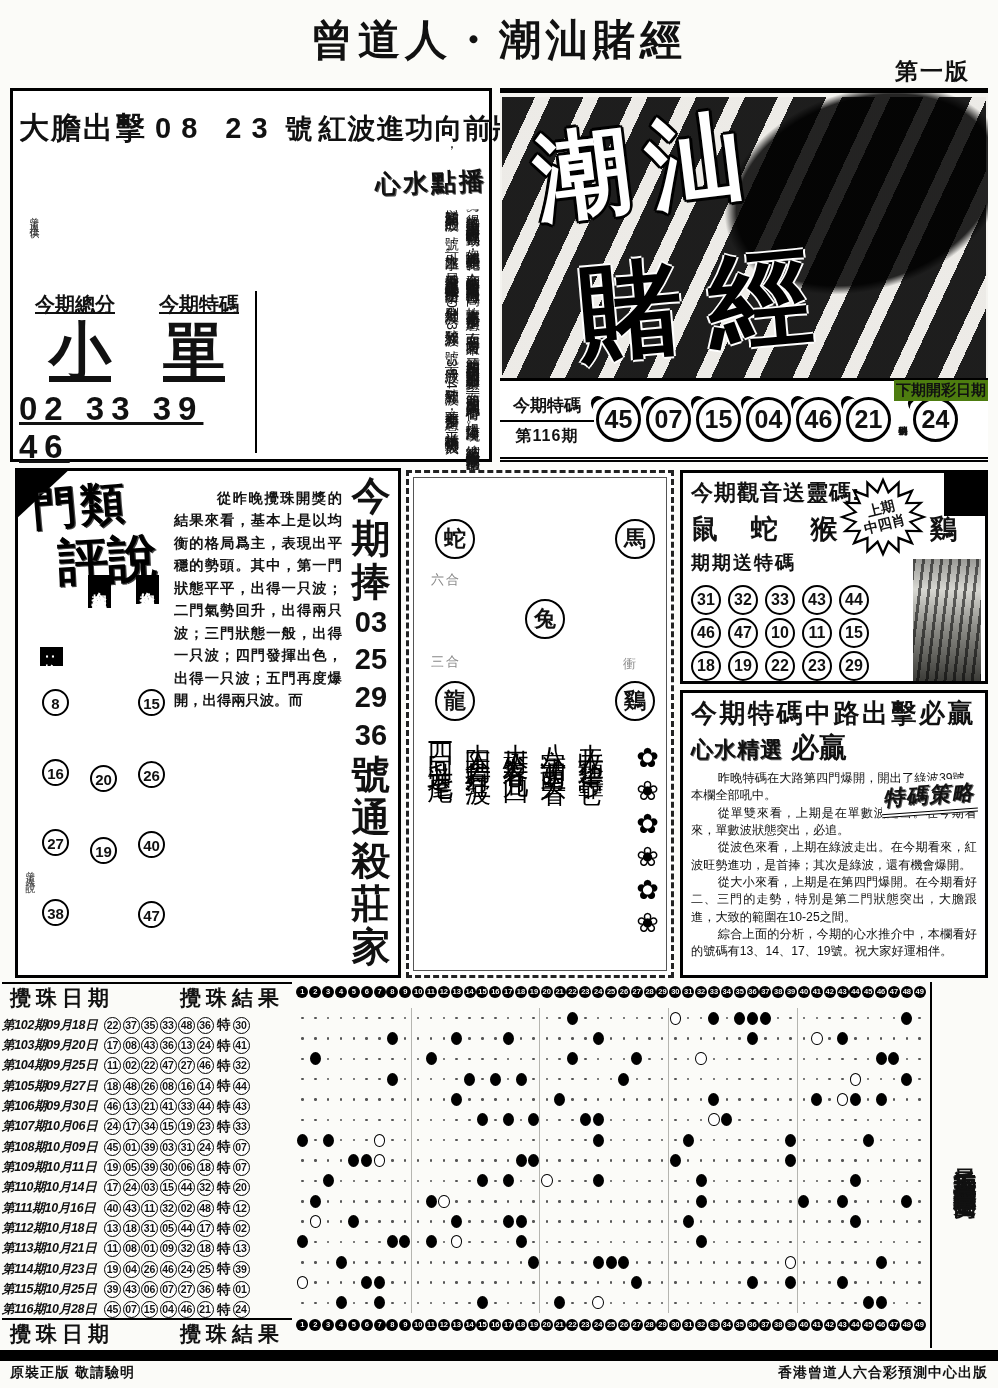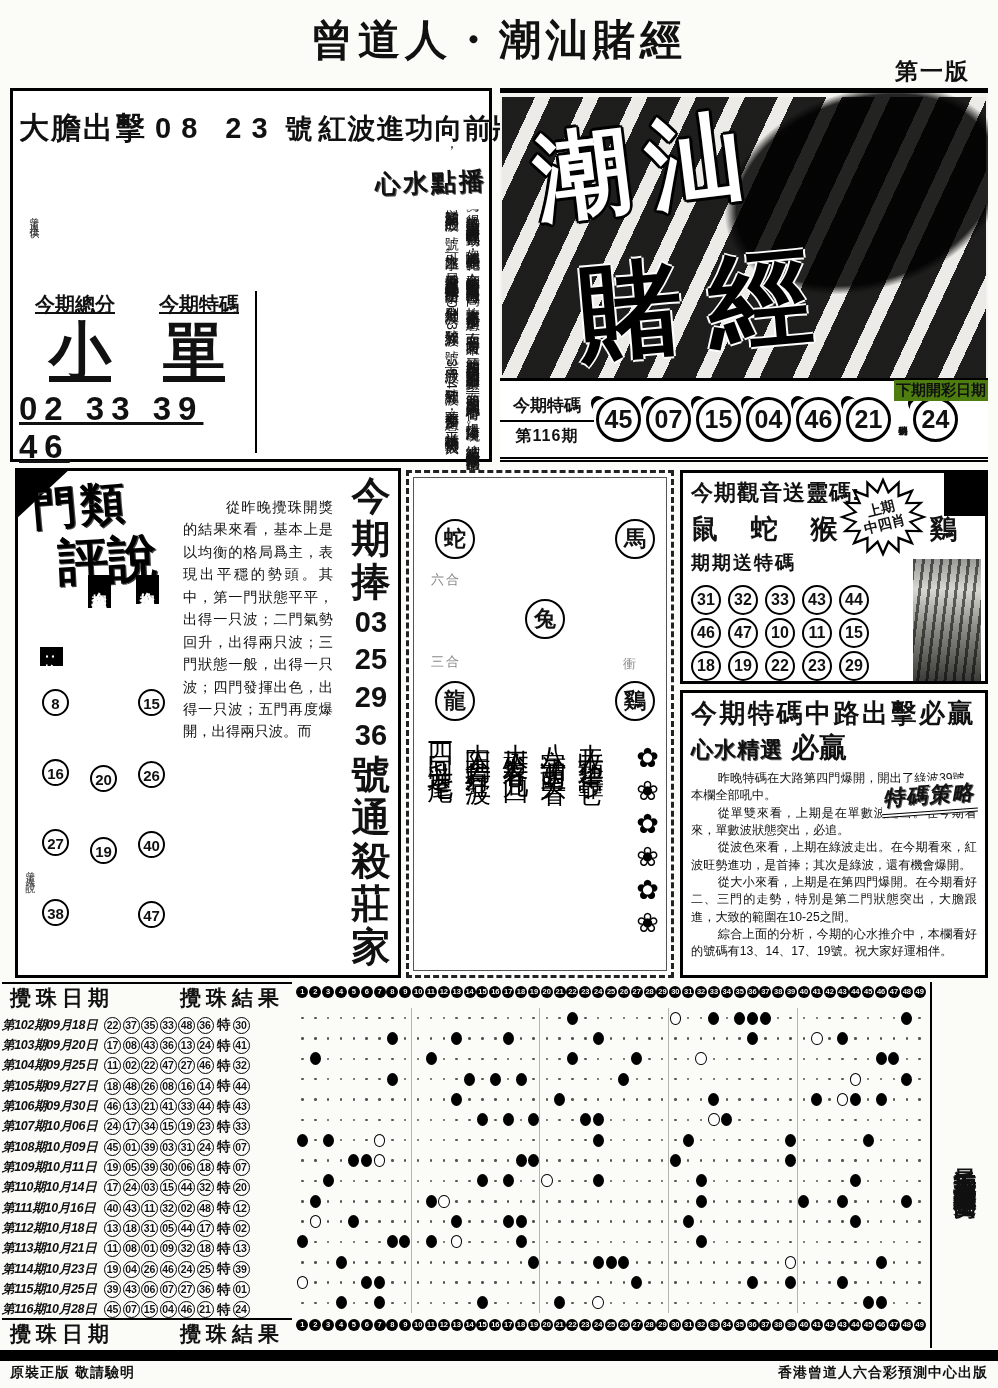--- a/index.html
+++ b/index.html
@@ -48,21 +48,21 @@
   .box-c{position:absolute;left:15px;top:468px;width:386px;height:510px;border:3px solid #000;background:#fff;box-sizing:border-box;overflow:hidden;}
   .c-corner{position:absolute;left:-4px;top:-4px;width:0;height:0;border-top:54px solid #000;border-right:58px solid transparent;}
   .c-title{position:absolute;top:4px;left:14px;font-family:"Liberation Serif",serif;font-weight:900;color:#000;}
   .c-t1{display:block;font-size:45px;letter-spacing:3px;transform:rotate(-5deg);text-shadow:1px 1px 0 #444;}
   .c-t2{display:block;font-size:50px;margin-left:26px;margin-top:-8px;transform:rotate(-3deg);text-shadow:1px 1px 0 #444;}
   .chip{position:absolute;writing-mode:vertical-rl;background:#000;color:#fff;font-weight:800;font-size:15px;letter-spacing:2px;padding:5px 3px;line-height:1.15;}
   .cnum{position:absolute;width:27px;height:27px;border:2px solid #000;border-radius:50%;font-size:15px;font-weight:800;line-height:25px;text-align:center;box-sizing:border-box;background:#fff;}
   .c-para{position:absolute;left:150px;width:180px;font-size:14.3px;line-height:1.57;text-align:justify;color:#131313;}
   .c-p1{top:10px;}
   .c-p2{top:270px;}
-  .c-para p{margin:15px;text-indent:3em;}
+  .c-para p{margin:6px;text-indent:3em;font-weight:bold;}
   .c-byline{position:absolute;left:5px;top:392px;writing-mode:vertical-rl;font-size:10px;letter-spacing:3px;color:#444;}
   .c-pick{position:absolute;right:2px;top:4px;width:50px;text-align:center;font-weight:900;}
   .c-pick-ch{font-size:39px;line-height:1.1;font-family:"Liberation Serif",serif;}
   .c-pick-num{font-size:29px;line-height:1.3;}
 
   
   .box-d{position:absolute;left:406px;top:470px;width:268px;height:508px;border:3px dashed #222;outline:1px solid #555;outline-offset:-8px;background:#fff;box-sizing:border-box;}
   .z{position:absolute;width:40px;height:40px;border:2.5px solid #000;border-radius:50%;display:flex;align-items:center;justify-content:center;font-size:22px;font-weight:800;font-family:"Liberation Serif",serif;box-sizing:border-box;}
   .znote{position:absolute;font-size:13px;color:#888;font-family:"Liberation Serif",serif;letter-spacing:2px;}
   .d-poem{position:absolute;left:12px;bottom:16px;height:236px;writing-mode:vertical-rl;white-space:pre;font-family:"Liberation Serif",serif;font-size:26px;line-height:1.45;letter-spacing:6px;color:#000;}

